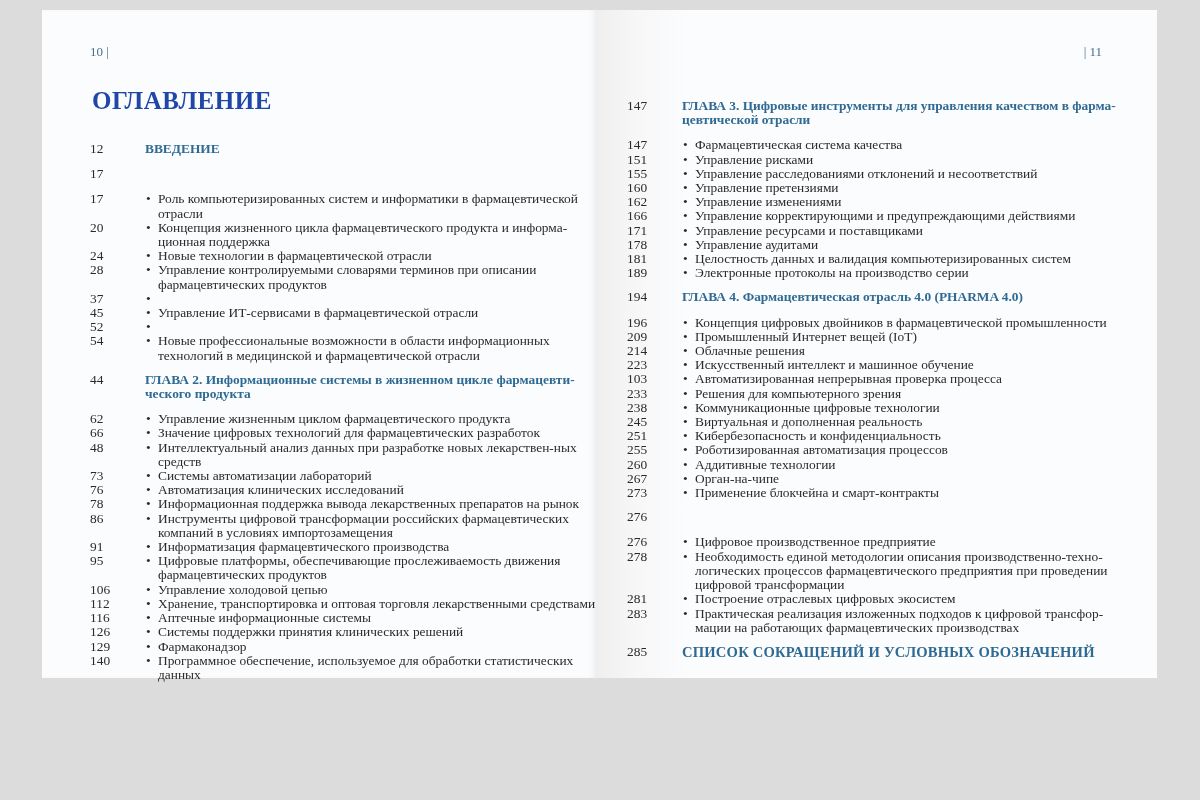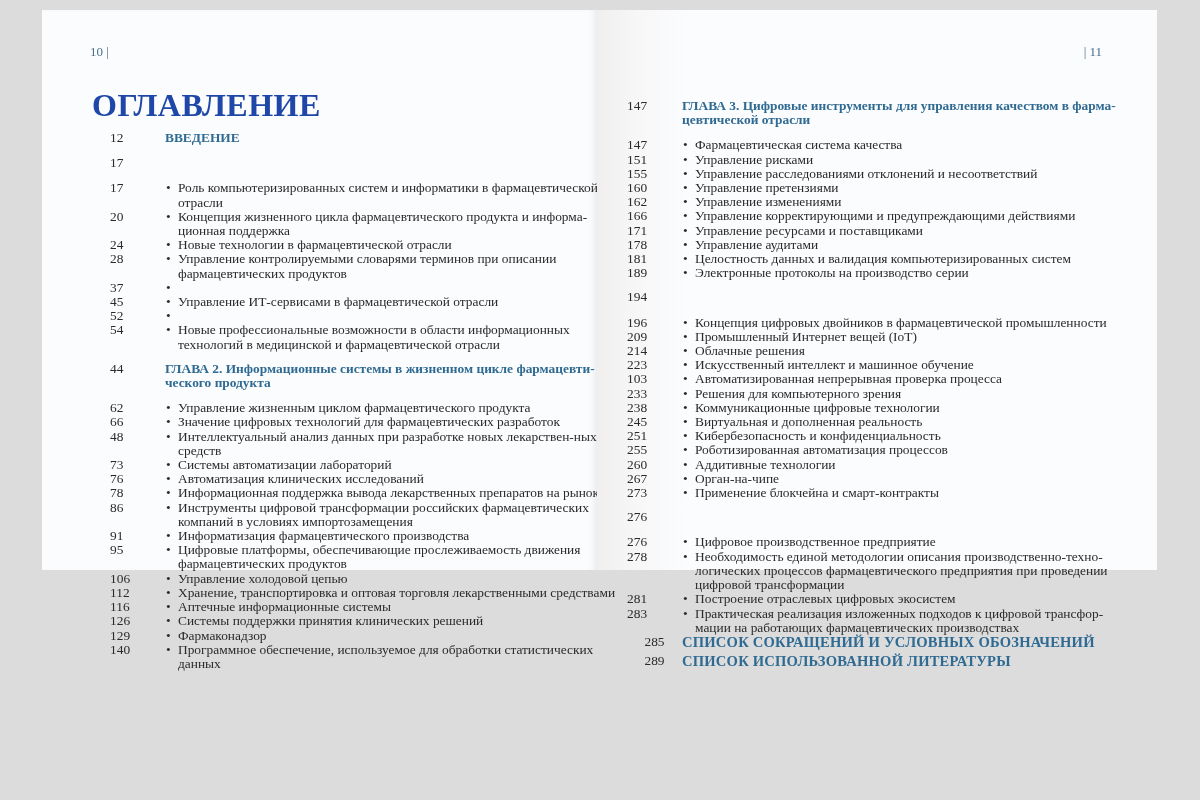--- a/index.html
+++ b/index.html
@@ -1,40 +1,40 @@
 <!DOCTYPE html>
 <html><head>
 <meta charset="utf-8">
 <style>
   html, body { margin:0; padding:0; }
   body {
     width:1200px; height:800px; background:#dcdcdc; position:relative; overflow:hidden;
     font-family:"Liberation Serif","DejaVu Serif",serif;
   }
   .page {
-    position:absolute; top:10px; height:560px; background:#fbfcfe;
+    position:absolute; top:10px; height:668px; background:#fbfcfe;
   }
   #left-page { left:42px; width:555px; box-shadow: inset -6px 0 10px -6px rgba(0,0,0,0.12); }
   #right-page { left:597px; width:560px; background:linear-gradient(to right,#f1efee 0px,#f7f7f8 40px,#fbfcfe 90px); }
   .pnum { position:absolute; top:34px; font-size:13px; color:#4a6f8c; }
   #left-page .pnum { left:48px; }
   #right-page .pnum { right:55px; }
   .toc-title {
-    position:absolute; left:50px; top:77px; font-size:32px; font-weight:bold;
+    position:absolute; left:50px; top:77px; font-size:25px; font-weight:bold;
     color:#1f47a8; letter-spacing:0.5px;
   }
   .toc { position:absolute; font-size:13.4px; line-height:14.2px; color:#2a2a2a; }
-  #left-page .toc { left:48px; top:121px; width:510px;margin-left:20px; }
+  #left-page .toc { left:48px; top:132px; width:510px; }
   #right-page .toc { left:30px; top:89px; width:500px; }
   .entry { display:flex; }
   .entry .num { width:55px; flex:none; color:#2a2a2a; }
   .entry.chapter { color:#2f6a92; font-weight:bold; margin-top:10px; margin-bottom:11px; }
   .entry.chapter .num { color:#2a2a2a; font-weight:normal; }
   .entry.chapter:first-child { margin-top:0; }
-  .entry.major { color:#2f6a92; font-weight:bold; font-size:14.6px; letter-spacing:0.2px; margin-bottom:5px;text-align:center; }
+  .entry.major { color:#2f6a92; font-weight:bold; font-size:14.6px; letter-spacing:0.2px; margin-top:10px; margin-bottom:5px; }
   .entry.major .num { font-size:13.4px; font-weight:normal; color:#2a2a2a; letter-spacing:0; }
   .entry.item .text { position:relative; padding-left:13px; }
   .entry.item .bullet { position:absolute; left:1px; top:0; }
 </style>
 </head>
 <body>
 
 <div class="page" id="left-page">
   <div class="pnum">10 |</div>
   <div class="toc-title">ОГЛАВЛЕНИЕ</div>
@@ -187,20 +187,21 @@
       <div class="entry item">
         <span class="num">181</span>
         <span class="text"><span class="bullet">•</span><span>Целостность данных и валидация компьютеризированных систем</span></span>
       </div>
       <div class="entry item">
         <span class="num">189</span>
         <span class="text"><span class="bullet">•</span><span>Электронные протоколы на производство серии</span></span>
       </div>
       <div class="entry chapter">
         <span class="num">194</span>
+        <span class="text"><span>ГЛАВА 4. Фармацевтическая отрасль 4.0 (PHARMA 4.0)</span></span>
       </div>
       <div class="entry item">
         <span class="num">196</span>
         <span class="text"><span class="bullet">•</span><span>Концепция цифровых двойников в фармацевтической промышленности</span></span>
       </div>
       <div class="entry item">
         <span class="num">209</span>
         <span class="text"><span class="bullet">•</span><span>Промышленный Интернет вещей (IoT)</span></span>
       </div>
       <div class="entry item">
@@ -262,19 +263,15 @@
         <span class="num">281</span>
         <span class="text"><span class="bullet">•</span><span>Построение отраслевых цифровых экосистем</span></span>
       </div>
       <div class="entry item">
         <span class="num">283</span>
         <span class="text"><span class="bullet">•</span><span>Практическая реализация изложенных подходов к цифровой трансфор-мации на работающих фармацевтических производствах</span></span>
       </div>
       <div class="entry major">
         <span class="num">285</span>
         <span class="text"><span>СПИСОК СОКРАЩЕНИЙ И УСЛОВНЫХ ОБОЗНАЧЕНИЙ</span></span>
-      </div>
-      <div class="entry major">
-        <span class="num">289</span>
-        <span class="text"><span>СПИСОК ИСПОЛЬЗОВАННОЙ ЛИТЕРАТУРЫ</span></span>
       </div>
     </div>
 </div>
 
 </body></html>

